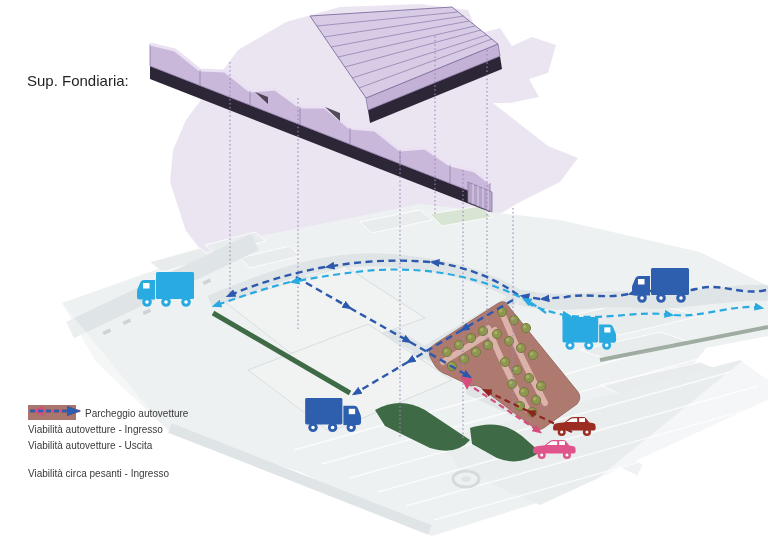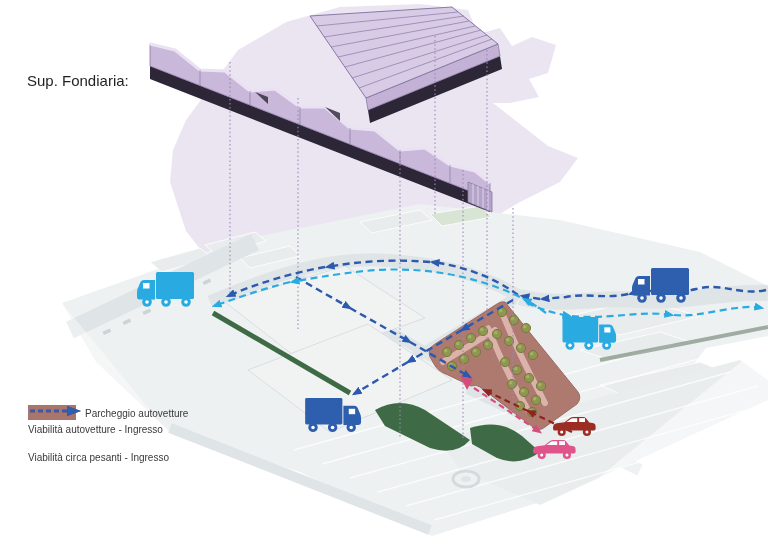--- a/index.html
+++ b/index.html
@@ -322,20 +322,27 @@
       <div class="swatch"></div>
       <span>Parcheggio autovetture</span>
     </div>
     <div class="row">
       <svg class="akey c-red" viewBox="0 0 54 12">
         <line x1="2" y1="6" x2="40" y2="6"></line>
           <path d="M39,1 L53,6 L39,11 Z"></path>
       </svg>
       <span>Viabilità autovetture - Ingresso</span>
     </div>
+    <div class="row">
+      <svg class="akey c-pink" viewBox="0 0 54 12">
+        <line x1="15" y1="6" x2="53" y2="6"></line>
+          <path d="M16,1 L2,6 L16,11 Z"></path>
+      </svg>
+      <span>Viabilità autovetture - Uscita</span>
+    </div>
     <div class="row gap">
       <svg class="akey c-blue" viewBox="0 0 54 12">
         <line x1="2" y1="6" x2="40" y2="6"></line>
           <path d="M39,1 L53,6 L39,11 Z"></path>
       </svg>
       <span>Viabilità circa pesanti - Ingresso</span>
     </div>
   </div>
 
 </div>

